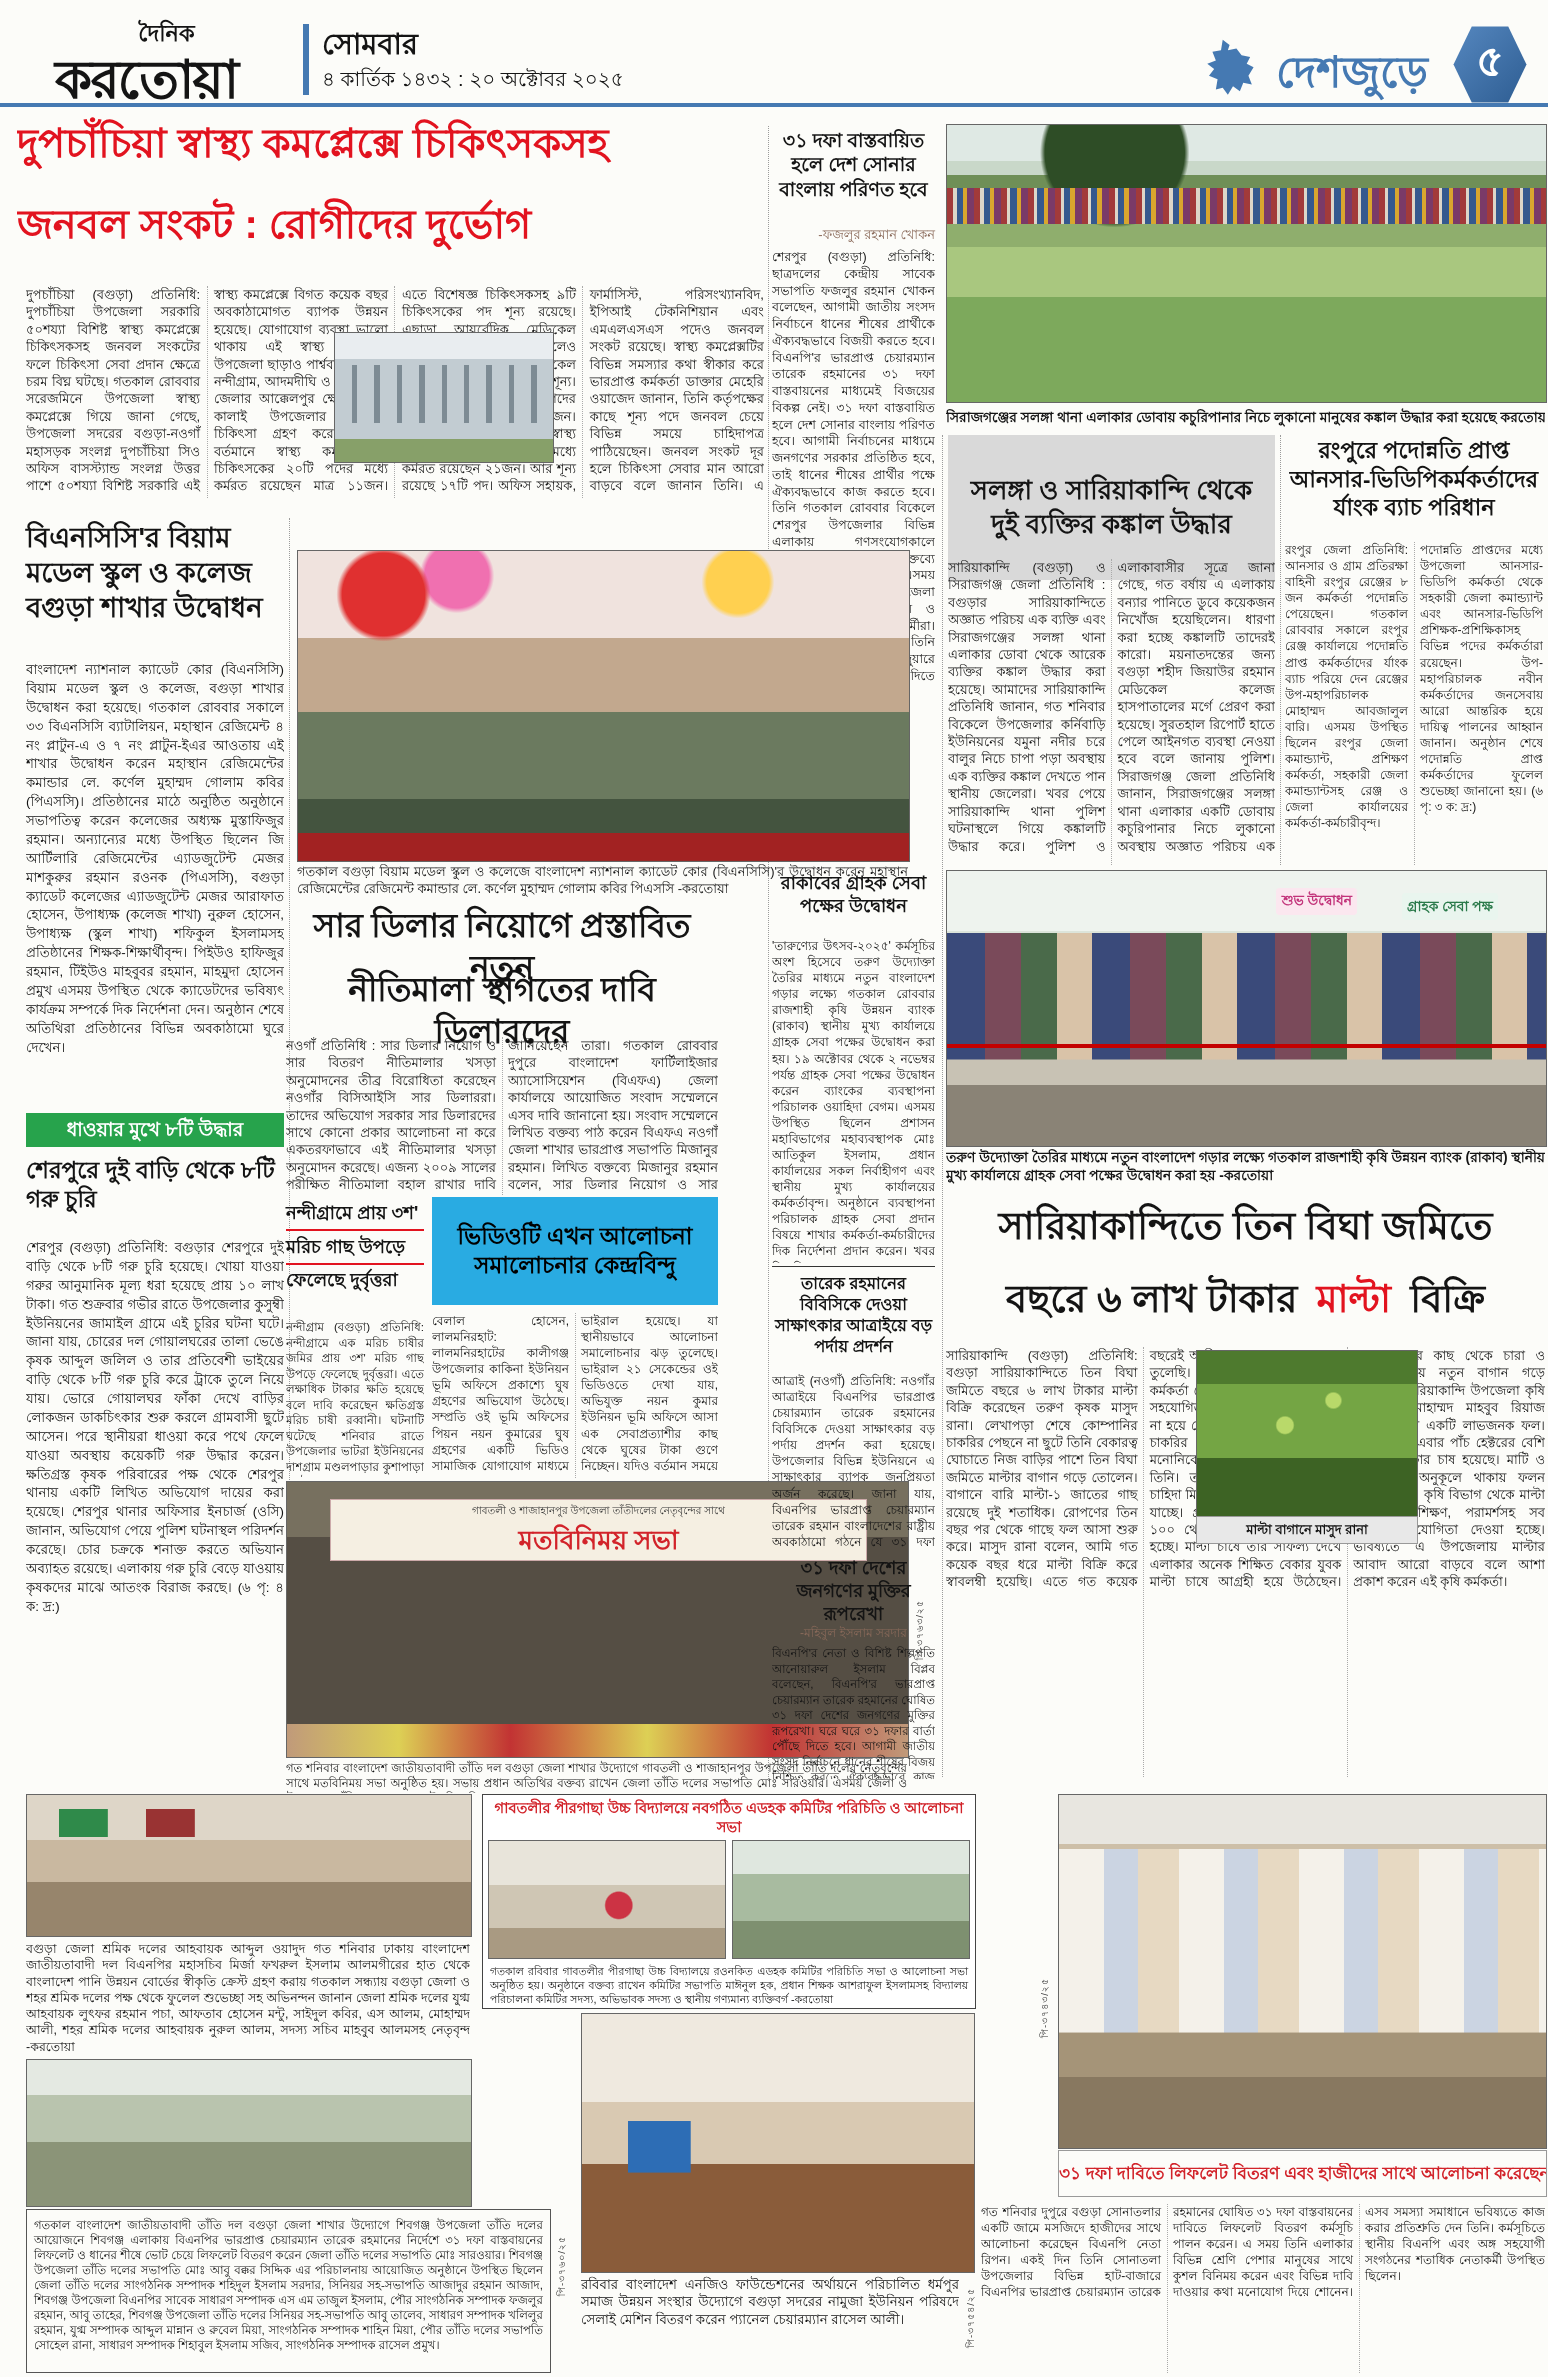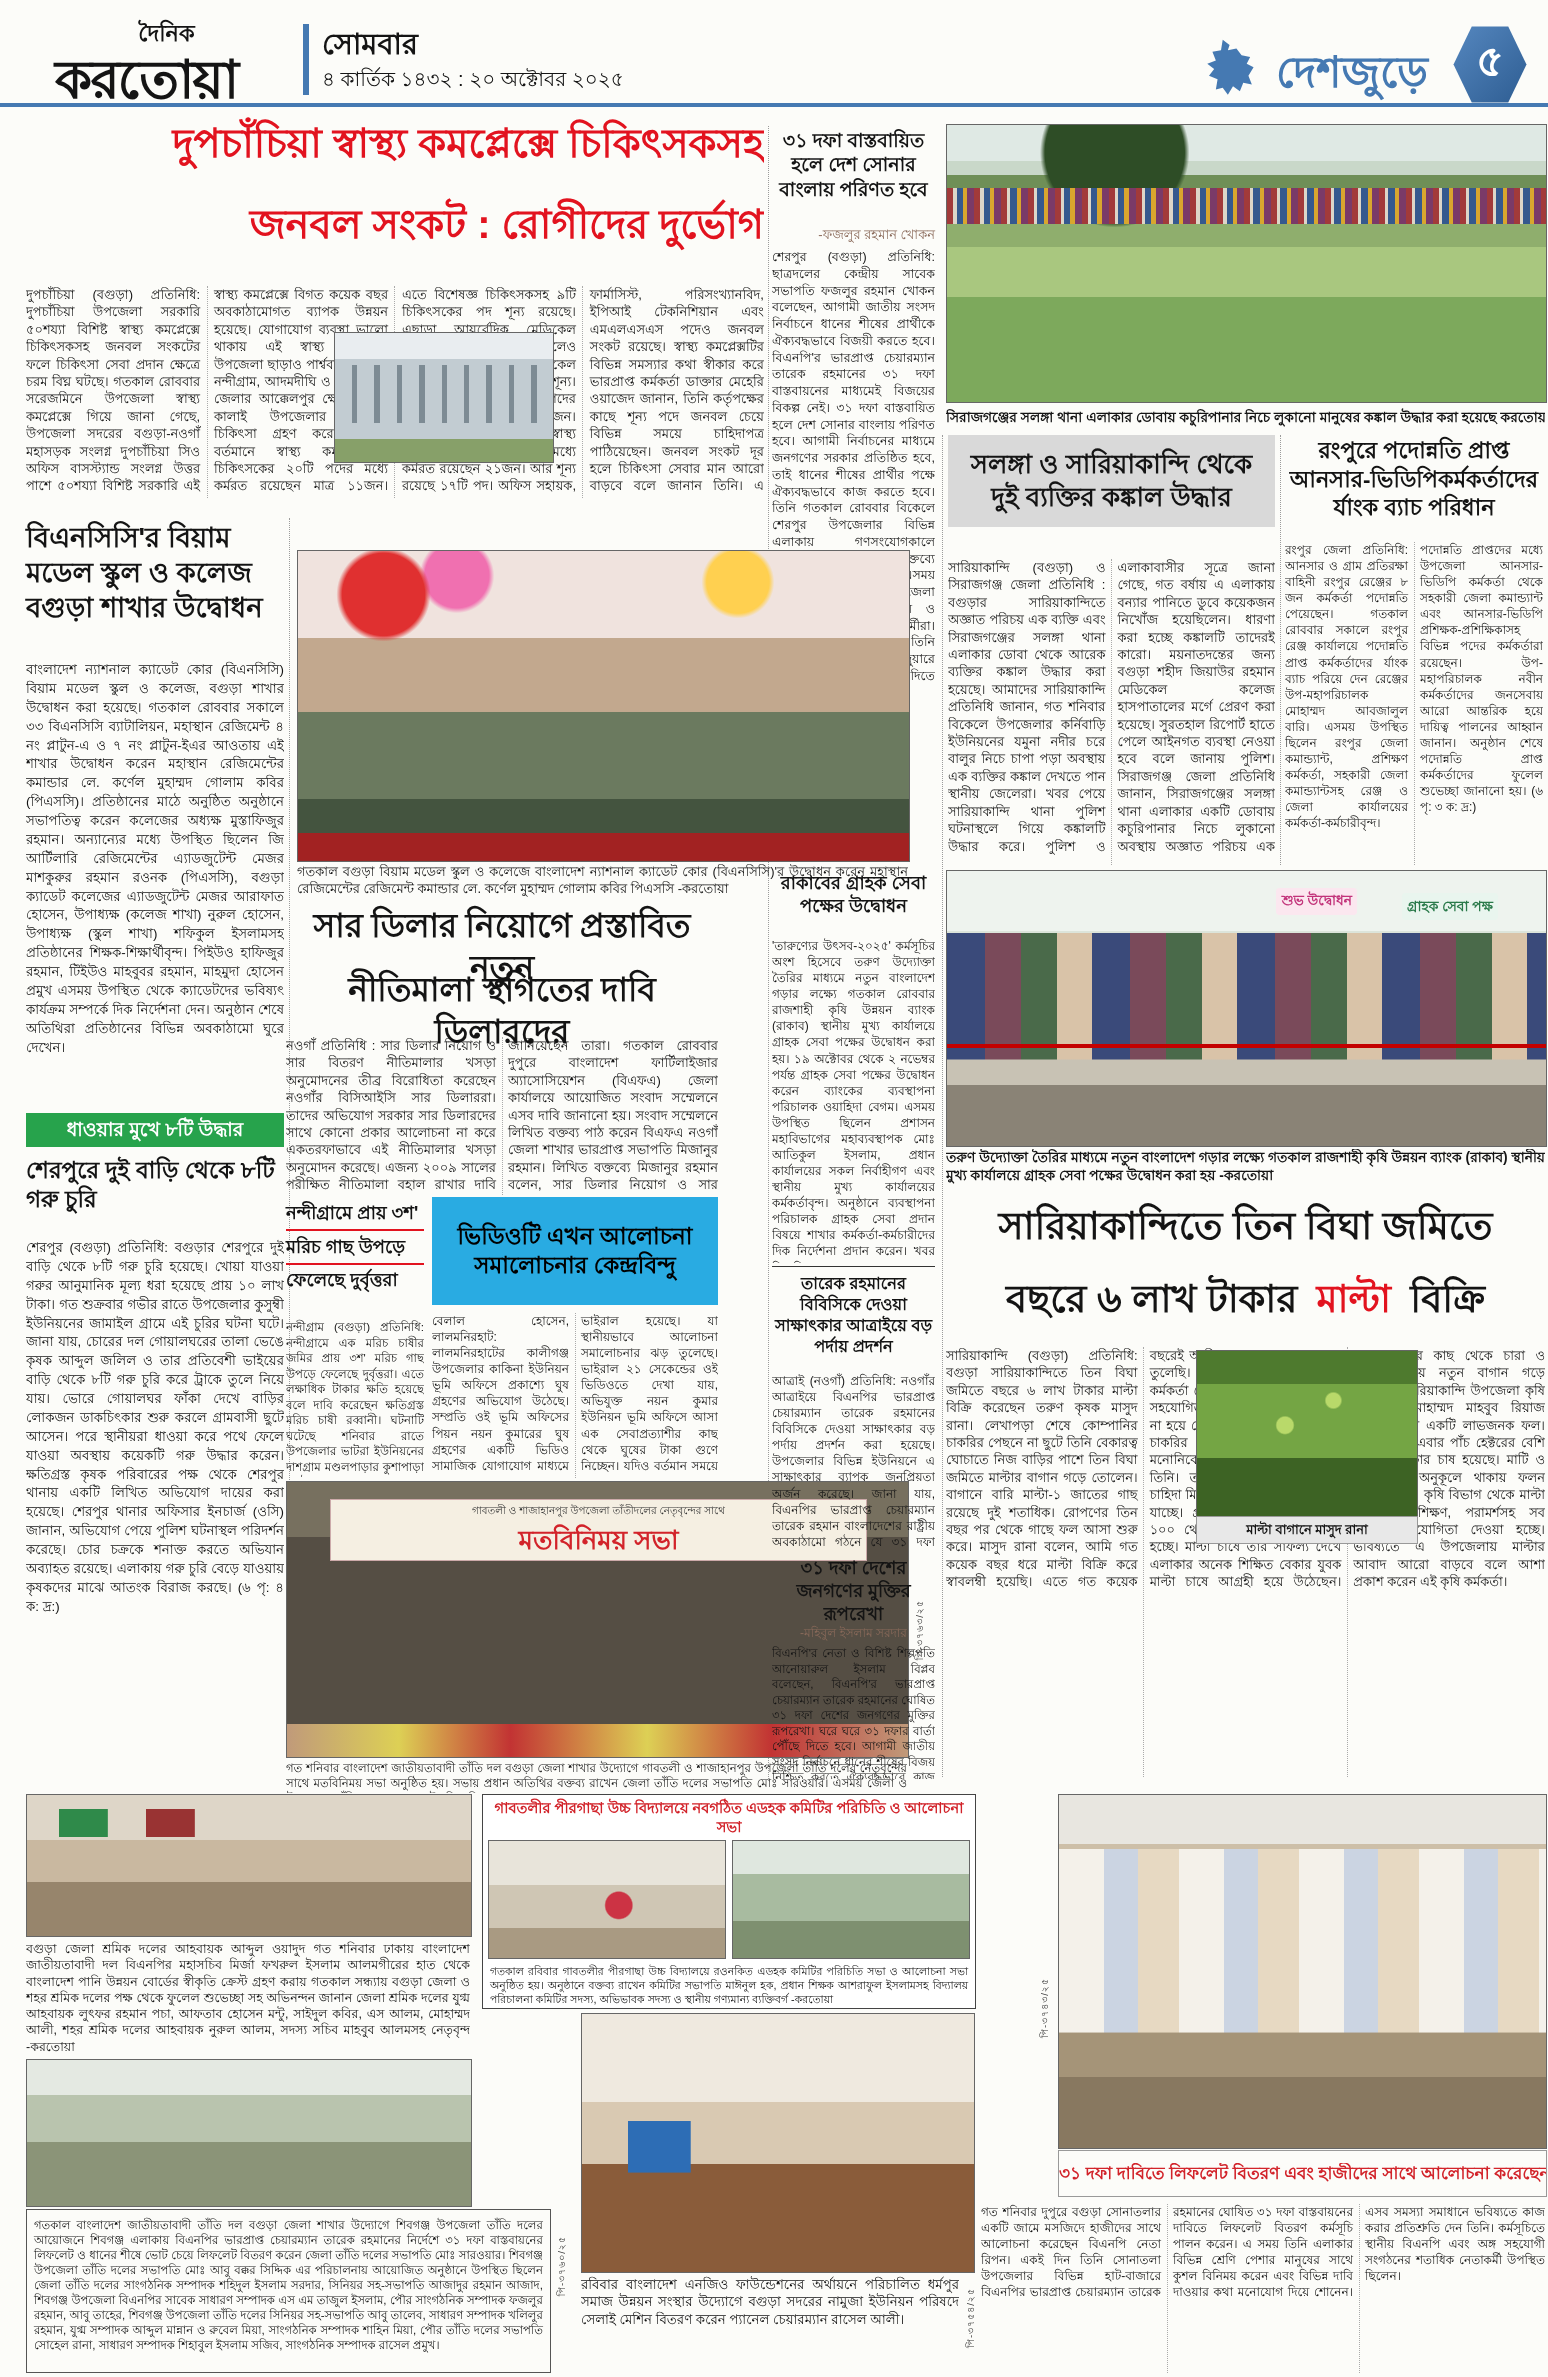--- a/index.html
+++ b/index.html
@@ -11,21 +11,21 @@
   .bt{font-size:13px;line-height:1.34;text-align:justify;overflow:hidden;}
   .cap{font-size:13px;line-height:1.3;text-align:justify;overflow:hidden;}
   .cols2{column-count:2;column-gap:12px;column-rule:0.9px dotted #aaa;}
   .cols3{column-count:3;column-gap:12px;column-rule:0.9px dotted #aaa;}
   .cols4{column-count:4;column-gap:13.8px;column-rule:0.9px dotted #aaa;}
   .photo{border:0.9px solid #666;overflow:hidden;}
   .vsep{position:absolute;border-left:1.7px dotted #9b9b9b;width:0;}
   .hsep{position:absolute;border-top:1.3px solid #333;height:0;}
   .credit{position:absolute;font-size:9.5px;color:#333;writing-mode:vertical-rl;transform:rotate(180deg);letter-spacing:0.9px;}
   .redtxt{color:#e2131f;}
-  .lead-hl{font-size:40px;font-weight:800;color:#e2131f;text-align:right;white-space:nowrap;overflow:hidden;}
+  .lead-hl{font-size:40px;font-weight:800;color:#e2131f;text-align:left;white-space:nowrap;overflow:hidden;}
   .ul-red{border-bottom:2.6px solid #e2131f;padding-bottom:4.3px;margin-bottom:4.3px;}
   
   .ph-field{background:
     repeating-linear-gradient(90deg,#a23a3a 0 6px,#ddd6c8 6px 9.5px,#35598e 9.5px 15.5px,#d9a62e 15.5px 20px,#7a3a68 20px 27px) 0 26%/100% 13% no-repeat,
     radial-gradient(circle at 28% 10%,#2e4d26 0 14%,rgba(0,0,0,0) 15%),
     linear-gradient(180deg,#dfe9e4 0 13%,#c9d8c9 13% 18%,#6f8f57 18% 26%,#8fae6d 26% 44%,#a9c77f 44% 62%,#7da95c 62% 100%);}
   .ph-building{background:
     repeating-linear-gradient(90deg,rgba(0,0,0,0) 0 17px,#7d8b94 17px 22.4px) 0 45%/100% 45% no-repeat,
     linear-gradient(180deg,#e9edf0 0 20%,#c2ccd2 20% 82%,#87a069 82% 100%);}
   .ph-stage{background:
@@ -93,21 +93,21 @@
 
   <div class="vsep" style="left:768px;top:126px;height:1653px;"></div>
   <div class="abs hl center" style="left:772px;top:129px;width:163px;font-size:19px;">৩১ দফা বাস্তবায়িত হলে দেশ সোনার বাংলায় পরিণত হবে</div>
   <div class="abs" style="left:772px;top:225px;width:163px;font-size:13px;color:#8a6a5a;text-align:right;">-ফজলুর রহমান খোকন</div>
   <div class="abs bt" style="left:772px;top:249px;width:163px;height:611px;font-size:12.5px;">শেরপুর (বগুড়া) প্রতিনিধি: ছাত্রদলের কেন্দ্রীয় সাবেক সভাপতি ফজলুর রহমান খোকন বলেছেন, আগামী জাতীয় সংসদ নির্বাচনে ধানের শীষের প্রার্থীকে ঐক্যবদ্ধভাবে বিজয়ী করতে হবে। বিএনপি'র ভারপ্রাপ্ত চেয়ারম্যান তারেক রহমানের ৩১ দফা বাস্তবায়নের মাধ্যমেই বিজয়ের বিকল্প নেই। ৩১ দফা বাস্তবায়িত হলে দেশ সোনার বাংলায় পরিণত হবে। আগামী নির্বাচনের মাধ্যমে জনগণের সরকার প্রতিষ্ঠিত হবে, তাই ধানের শীষের প্রার্থীর পক্ষে ঐক্যবদ্ধভাবে কাজ করতে হবে। তিনি গতকাল রোববার বিকেলে শেরপুর উপজেলার বিভিন্ন এলাকায় গণসংযোগকালে পথসভায় প্রধান অতিথির বক্তব্যে এসব কথা বলেন। এসময় উপস্থিত ছিলেন উপজেলা বিএনপি, যুবদল, ছাত্রদল ও স্বেচ্ছাসেবক দলের নেতাকর্মীরা। নেতাকর্মীদের উদ্দেশে তিনি বলেন, জনগণের দুয়ারে দুয়ারে গিয়ে ৩১ দফার বার্তা পৌঁছে দিতে হবে। (৬ পৃ: ৮ ক: দ্র:)</div>
 
   <div class="abs photo ph-field" style="left:946px;top:124px;width:599px;height:277px;"></div>
   <div class="abs" style="left:946px;top:406px;width:599px;font-size:13.8px;font-weight:600;white-space:nowrap;overflow:hidden;">সিরাজগঞ্জের সলঙ্গা থানা এলাকার ডোবায় কচুরিপানার নিচে লুকানো মানুষের কঙ্কাল উদ্ধার করা হয়েছে করতোয়া</div>
 
   <div class="vsep" style="left:942px;top:435px;height:1342px;"></div>
-  <div class="abs center" style="left:948px;top:435px;width:327px;height:92px;background:#d9d9d9;display:flex;align-items:center;justify-content:center;">
+  <div class="abs center" style="left:948px;top:435px;width:327px;height:145px;background:#d9d9d9;display:flex;align-items:center;justify-content:center;">
     <span class="hl" style="font-size:26px;padding:0 8.6px;">সলঙ্গা ও সারিয়াকান্দি থেকে দুই ব্যক্তির কঙ্কাল উদ্ধার</span>
   </div>
   <div class="abs bt cols2" style="left:948px;top:559px;width:327px;height:306px;">সারিয়াকান্দি (বগুড়া) ও সিরাজগঞ্জ জেলা প্রতিনিধি : বগুড়ার সারিয়াকান্দিতে অজ্ঞাত পরিচয় এক ব্যক্তি এবং সিরাজগঞ্জের সলঙ্গা থানা এলাকার ডোবা থেকে আরেক ব্যক্তির কঙ্কাল উদ্ধার করা হয়েছে। আমাদের সারিয়াকান্দি প্রতিনিধি জানান, গত শনিবার বিকেলে উপজেলার কর্নিবাড়ি ইউনিয়নের যমুনা নদীর চরে বালুর নিচে চাপা পড়া অবস্থায় এক ব্যক্তির কঙ্কাল দেখতে পান স্থানীয় জেলেরা। খবর পেয়ে সারিয়াকান্দি থানা পুলিশ ঘটনাস্থলে গিয়ে কঙ্কালটি উদ্ধার করে। পুলিশ ও এলাকাবাসীর সূত্রে জানা গেছে, গত বর্ষায় এ এলাকায় বন্যার পানিতে ডুবে কয়েকজন নিখোঁজ হয়েছিলেন। ধারণা করা হচ্ছে কঙ্কালটি তাদেরই কারো। ময়নাতদন্তের জন্য বগুড়া শহীদ জিয়াউর রহমান মেডিকেল কলেজ হাসপাতালের মর্গে প্রেরণ করা হয়েছে। সুরতহাল রিপোর্ট হাতে পেলে আইনগত ব্যবস্থা নেওয়া হবে বলে জানায় পুলিশ। সিরাজগঞ্জ জেলা প্রতিনিধি জানান, সিরাজগঞ্জের সলঙ্গা থানা এলাকার একটি ডোবায় কচুরিপানার নিচে লুকানো অবস্থায় অজ্ঞাত পরিচয় এক ব্যক্তির কঙ্কাল উদ্ধার করা হয়েছে। গতকাল রোববার দুপুরে স্থানীয়দের খবরের ভিত্তিতে কঙ্কালটি উদ্ধার করা হয়। এ ঘটনায় থানায় মামলা প্রক্রিয়াধীন রয়েছে। (৬ পৃ: ৫ ক: দ্র:)</div>
 
   <div class="vsep" style="left:1280px;top:435px;height:430px;"></div>
   <div class="abs hl center" style="left:1285px;top:437px;width:258px;font-size:22.4px;">রংপুরে পদোন্নতি প্রাপ্ত আনসার-ভিডিপিকর্মকর্তাদের র্যাংক ব্যাচ পরিধান</div>
   <div class="abs bt cols2" style="left:1285px;top:542px;width:258px;height:323px;font-size:12px;">রংপুর জেলা প্রতিনিধি: আনসার ও গ্রাম প্রতিরক্ষা বাহিনী রংপুর রেঞ্জের ৮ জন কর্মকর্তা পদোন্নতি পেয়েছেন। গতকাল রোববার সকালে রংপুর রেঞ্জ কার্যালয়ে পদোন্নতি প্রাপ্ত কর্মকর্তাদের র্যাংক ব্যাচ পরিয়ে দেন রেঞ্জের উপ-মহাপরিচালক মোহাম্মদ আবজালুল বারি। এসময় উপস্থিত ছিলেন রংপুর জেলা কমান্ড্যান্ট, প্রশিক্ষণ কর্মকর্তা, সহকারী জেলা কমান্ড্যান্টসহ রেঞ্জ ও জেলা কার্যালয়ের কর্মকর্তা-কর্মচারীবৃন্দ। পদোন্নতি প্রাপ্তদের মধ্যে উপজেলা আনসার-ভিডিপি কর্মকর্তা থেকে সহকারী জেলা কমান্ড্যান্ট এবং আনসার-ভিডিপি প্রশিক্ষক-প্রশিক্ষিকাসহ বিভিন্ন পদের কর্মকর্তারা রয়েছেন। উপ-মহাপরিচালক নবীন কর্মকর্তাদের জনসেবায় আরো আন্তরিক হয়ে দায়িত্ব পালনের আহ্বান জানান। অনুষ্ঠান শেষে পদোন্নতি প্রাপ্ত কর্মকর্তাদের ফুলেল শুভেচ্ছা জানানো হয়। (৬ পৃ: ৩ ক: দ্র:)</div>
 
   <div class="vsep" style="left:289px;top:518px;height:1194px;"></div>
   <div class="abs hl" style="left:26px;top:520px;width:258px;font-size:27.5px;">বিএনসিসি'র বিয়াম মডেল স্কুল ও কলেজ বগুড়া শাখার উদ্বোধন</div>

